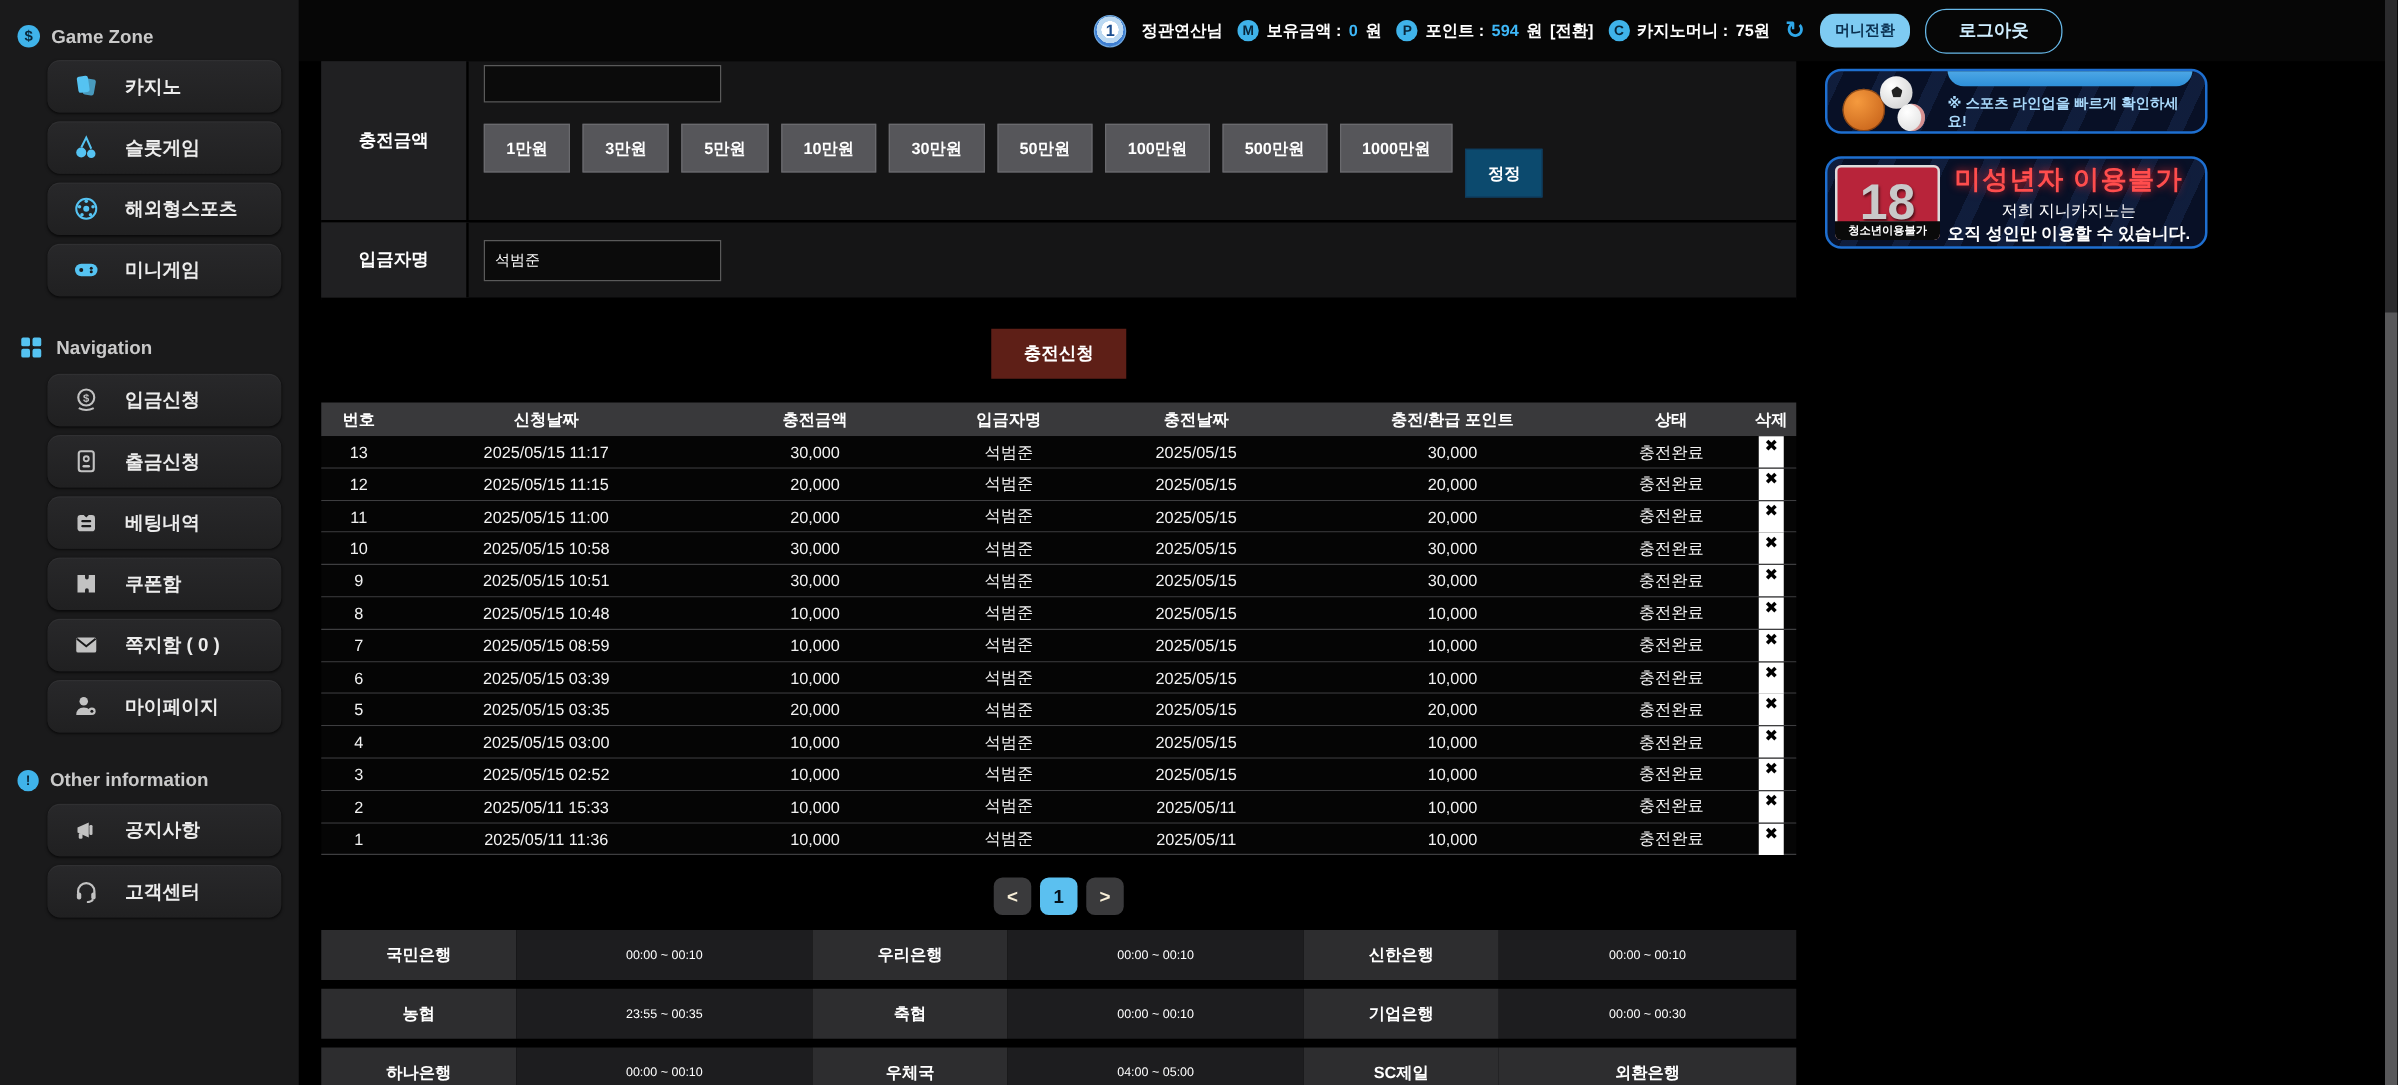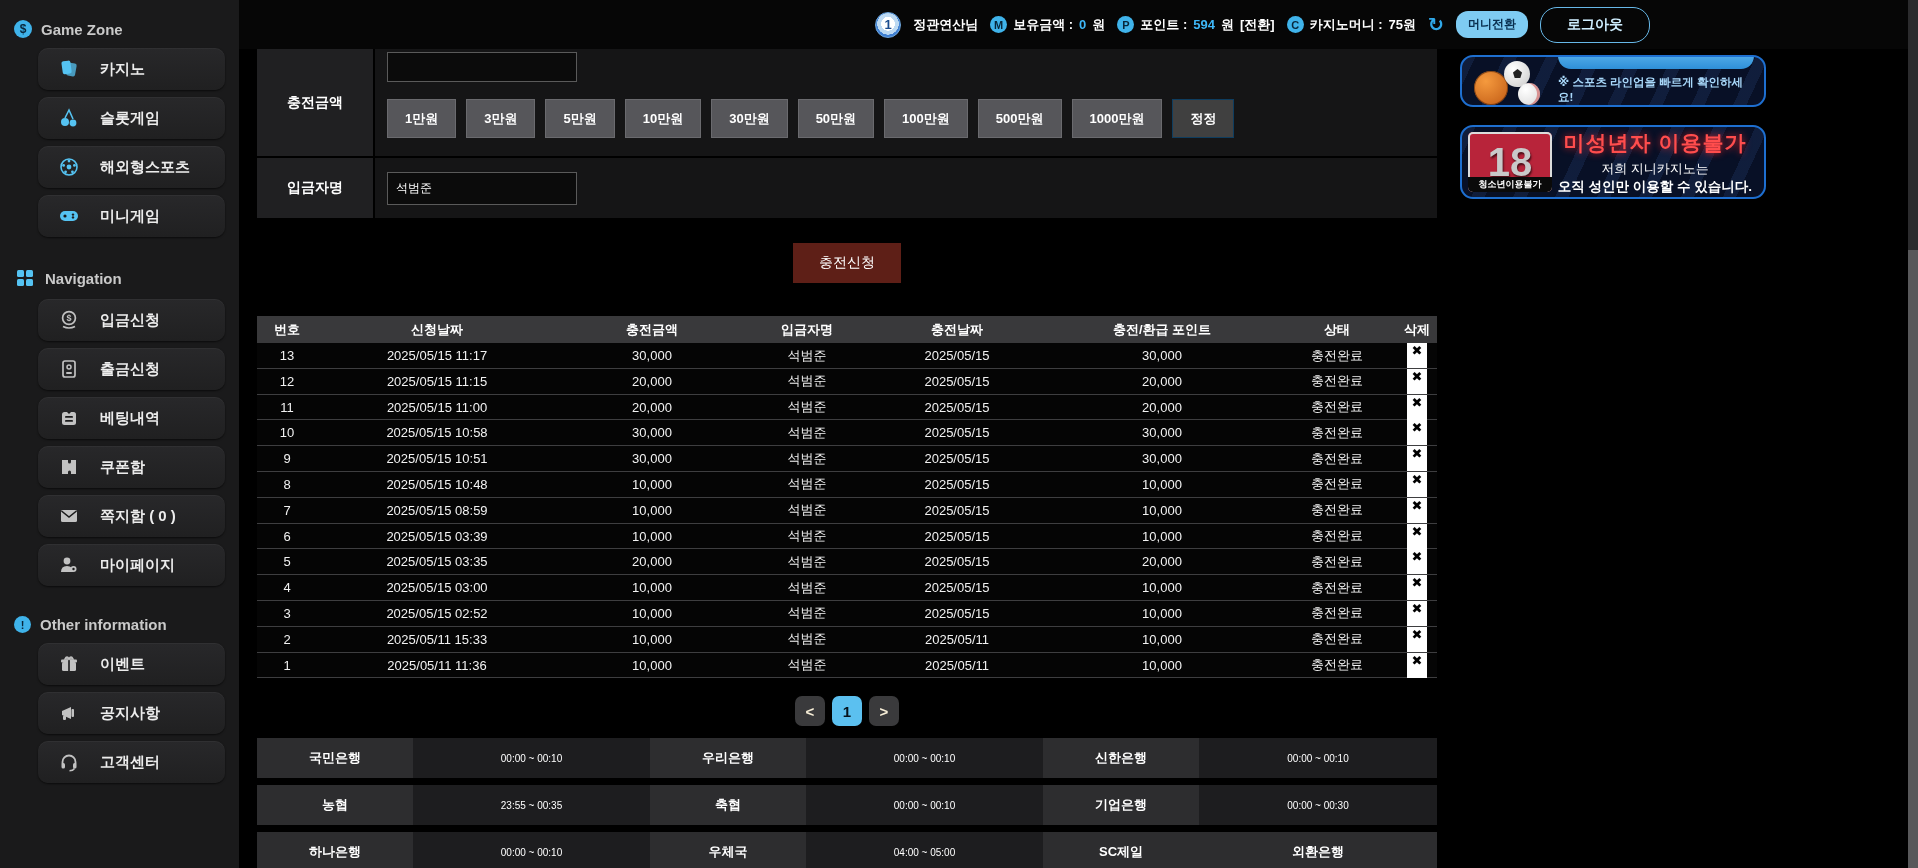--- a/index.html
+++ b/index.html
@@ -42,30 +42,30 @@
   
   .form-panel { background:#151516; border-bottom:2px solid #000; }
   .form-row { display:flex; border-bottom:2px solid #000; }
   .form-row:last-child { border-bottom:none; }
   .form-label { width:118px; background:#202022; display:flex; align-items:center; justify-content:center; font-weight:bold; font-size:14px; color:#fff; border-right:2px solid #000; flex:0 0 118px; }
   .form-field { flex:1; padding:0 0 0 12px; overflow:hidden; }
   .row1 .form-field { padding-top:12px; }
   .partial-input { width:190px; height:30px; margin-top:-9px; background:#0b0b0b; border:1px solid #5a5a5a; }
   .amount-buttons { display:flex; gap:10px; margin:17px 0 18px 0; }
   .amount-buttons button { background:#56565a; border:1px solid #6a6a6e; color:#fff; font-weight:bold; font-size:13px; height:39px; padding:0 17px; cursor:pointer; }
-  .amount-buttons button.active { background:#404040; border-color:#0e3d5f; }
+  .amount-buttons button.active { background:#0c4a6e; border-color:#0e3d5f;margin-top:20px; }
   .row2 { height:60px; }
   .row2 .form-field { display:flex; align-items:center; }
   .name-input { width:190px; height:33px; background:#0b0b0b; border:1px solid #5a5a5a; color:#fff; font-size:12px; padding:0 8px; font-family:inherit; }
 
   .submit-wrap { text-align:center; margin-top:23px; }
-  .submit-btn { background:#5e1f17; color:#fff; font-weight:normal; font-size:14px; border:none; padding:11px 26px; cursor:pointer; }
-
-  
-  .records { margin-top:33px; }
+  .submit-btn { background:#5e1f17; color:#fff; font-weight:bold; font-size:14px; border:none; padding:11px 26px; cursor:pointer; }
+
+  
+  .records { margin-top:19px; }
   .t-row { display:grid; grid-template-columns:60px 240px 190px 120px 180px 230px 120px 40px; align-items:center; }
   .t-head { background:#39393b; height:27px; font-weight:bold; font-size:13px; color:#fff; }
   .t-head > div { text-align:center; }
   .t-body .t-row { height:25.8px; border-bottom:1px solid #3e3e40; background:#050505; font-size:13px; color:#f2f2f2; }
   .t-body .t-row > div { text-align:center; }
   .del-strip { width:20px; height:25px; background:#fff; margin:0 auto; display:flex; justify-content:center; align-items:flex-start; cursor:pointer; }
   .del-strip span { color:#000; font-size:13px; font-weight:bold; line-height:15px; }
 
   
   .pagination { display:flex; justify-content:center; gap:7px; margin-top:18px; }
@@ -230,31 +230,20 @@
             </svg>
           </span>
         <span class="lbl">마이페이지</span>
       </div>
     </div>
 
     <div class="side-section">
       <div class="side-header">
         <span class="badge-circle sm">!</span>
         <span>Other information</span>
-      </div>
-      <div class="side-item">
-        <span class="ico ico-gray">
-            <svg viewBox="0 0 20 20" fill="currentColor">
-              <rect x="3" y="8" width="14" height="9" rx="1.5"></rect>
-              <rect x="2" y="5.5" width="16" height="3" rx="1"></rect>
-              <rect x="9.2" y="5.5" width="1.6" height="11.5" fill="#1a1a1b"></rect>
-              <path d="M6 5 q2-4 4 0 q2-4 4 0z" fill="none" stroke="currentColor" stroke-width="1.6"></path>
-            </svg>
-          </span>
-        <span class="lbl">이벤트</span>
       </div>
       <div class="side-item">
         <span class="ico ico-gray">
             <svg viewBox="0 0 20 20" fill="currentColor">
               <path d="M3 8 L12 4 V16 L3 12 z"></path>
               <rect x="12.5" y="6" width="2.5" height="8" rx="1"></rect>
               <rect x="4" y="12.5" width="3" height="4.5" rx="1"></rect>
             </svg>
           </span>
         <span class="lbl">공지사항</span>

